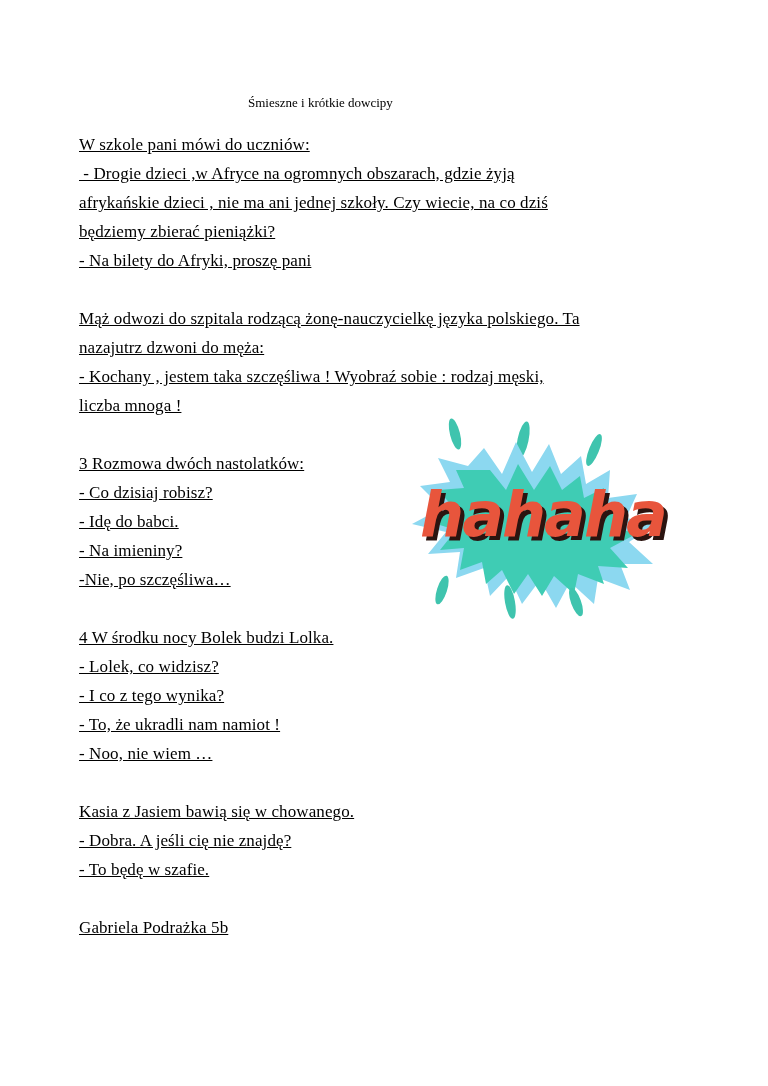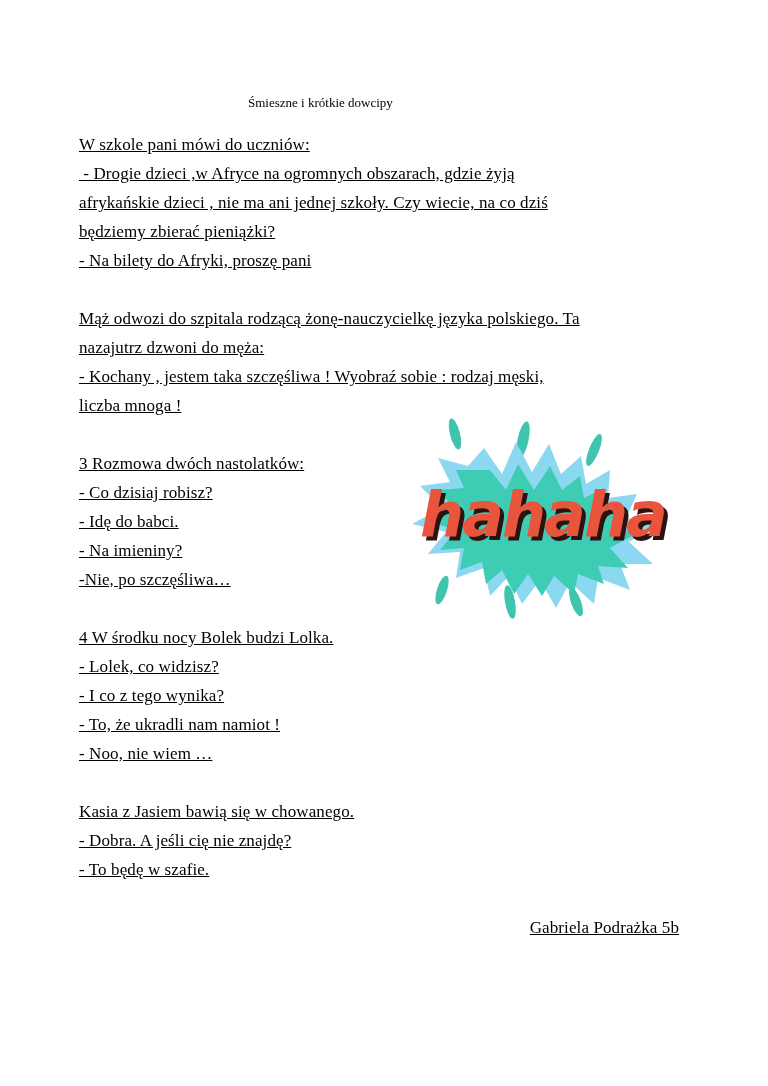--- a/index.html
+++ b/index.html
@@ -55,21 +55,20 @@
   .line {
     font-size: 17px;
     line-height: 29px;
     white-space: pre;
     letter-spacing: 0.1px;
     text-decoration: underline;
   }
 
   .signature {
     margin-top: 29px;
-    text-align: right;
   }
 
   
   .hahaha-graphic {
     position: absolute;
     left: 398px;
     top: 412px;
     width: 270px;
     height: 210px;
   }

